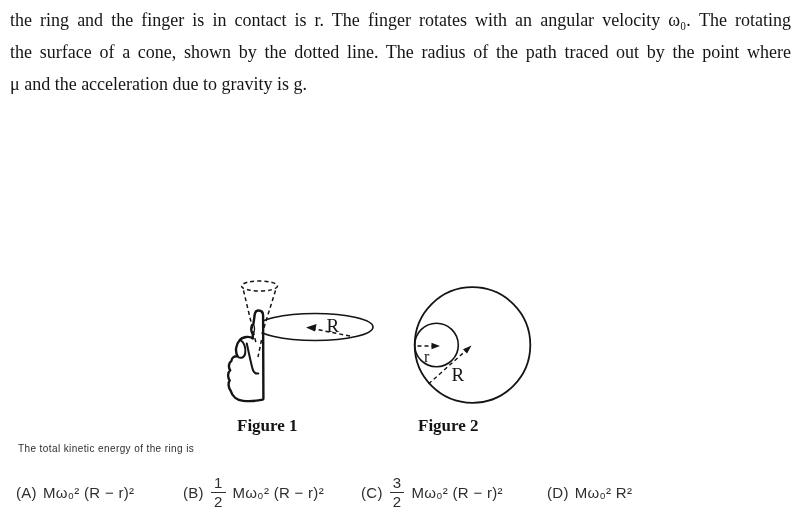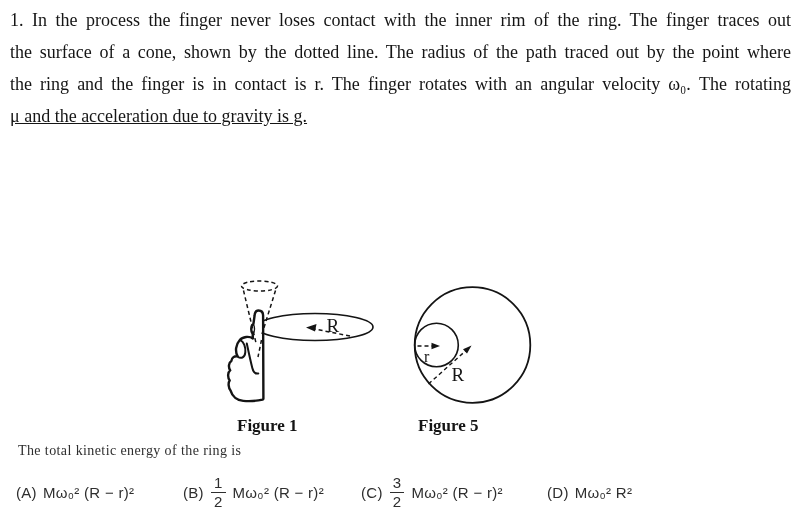--- a/index.html
+++ b/index.html
@@ -21,43 +21,42 @@
   }
   .pline {
     text-align: justify;
     text-align-last: justify;
     height: 32px;
     white-space: nowrap;
   }
   .pline.last {
     text-align: left;
     text-align-last: left;
-    text-decoration: underline;
   }
   
   .figsvg { position: absolute; }
   #fig1 { left: 222px; top: 268px; }
   #fig2 { left: 403px; top: 278px; }
   .figcaption {
     position: absolute;
     width: 110px;
     text-align: left;
     font-weight: bold;
     font-size: 17px;
     color: #151515;
     top: 416px;
   }
   #cap1 { left: 237px; }
   #cap2 { left: 418px; }
   
   .question {
     position: absolute;
     left: 18px; top: 443px;
-    font-family: Liberation Serif, serif;
-    font-size: 14px;
+    font-family: Liberation Sans, sans-serif;
+    font-size: 10px;
     letter-spacing: 0.4px;
     color: #2e2e2e;
   }
   .option {
     position: absolute;
     top: 471px;
     height: 42px;
     display: flex;
     align-items: center;
     gap: 6px;
@@ -86,23 +85,22 @@
   .frac .den { padding-top: 1px; }
   svg text {
     font-family: "Liberation Serif", "DejaVu Serif", serif;
     fill: #151515;
   }
 </style>
 </head>
 <body>
 
 <div class="paragraph">
-  <div class="pline">1. In the process the finger never loses contact with the inner rim of the ring. The finger traces out</div>
+  <div class="pline">the ring and the finger is in contact is r. The finger rotates with an angular velocity ω₀. The rotating</div>
   <div class="pline">the surface of a cone, shown by the dotted line. The radius of the path traced out by the point where</div>
-  <div class="pline">the ring and the finger is in contact is r. The finger rotates with an angular velocity ω₀. The rotating</div>
   <div class="pline last">μ and the acceleration due to gravity is g.</div>
 </div>
 
 <svg id="fig1" class="figsvg" width="170" height="145" viewBox="222 268 170 145">
 
   <ellipse cx="315" cy="327" rx="58" ry="13.5" fill="none" stroke="#141414" stroke-width="1.6"></ellipse>
 
   <path d="M 258.5 310.5
            C 256 310.5 254.8 312.8 254.6 315.5
            L 253.4 324
@@ -143,21 +141,21 @@
   <line x1="417.5" y1="346" x2="433" y2="346" stroke="#141414" stroke-width="1.4" stroke-dasharray="4 3"></line>
   <polygon points="440,346 431.5,342.8 431.5,349.2" fill="#141414"></polygon>
   <text x="424" y="362" font-size="16">r</text>
 
   <line x1="428.5" y1="384" x2="466" y2="350.5" stroke="#141414" stroke-width="1.4" stroke-dasharray="4 3"></line>
   <polygon points="471.5,345.5 467,353.6 463,349.2" fill="#141414"></polygon>
   <text x="451.5" y="381" font-size="19">R</text>
 </svg>
 
 <div id="cap1" class="figcaption">Figure 1</div>
-<div id="cap2" class="figcaption">Figure 5</div>
+<div id="cap2" class="figcaption">Figure 2</div>
 
 <div class="question">The total kinetic energy of the ring is</div>
 
 <div id="optA" class="option">
   <span>(A)</span>
   <span>Mω₀² (R − r)²</span>
 </div>
 
 <div id="optB" class="option">
   <span>(B)</span>

